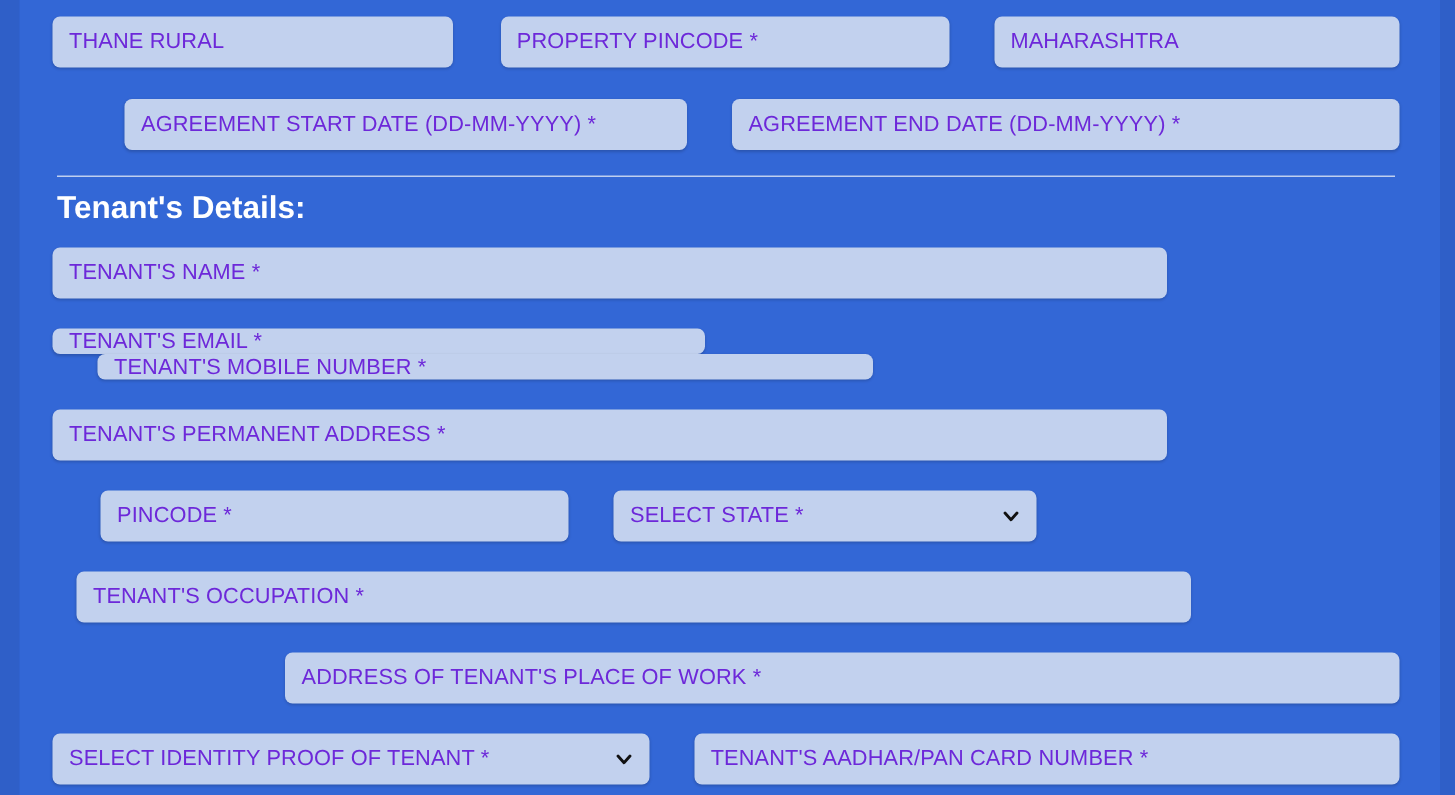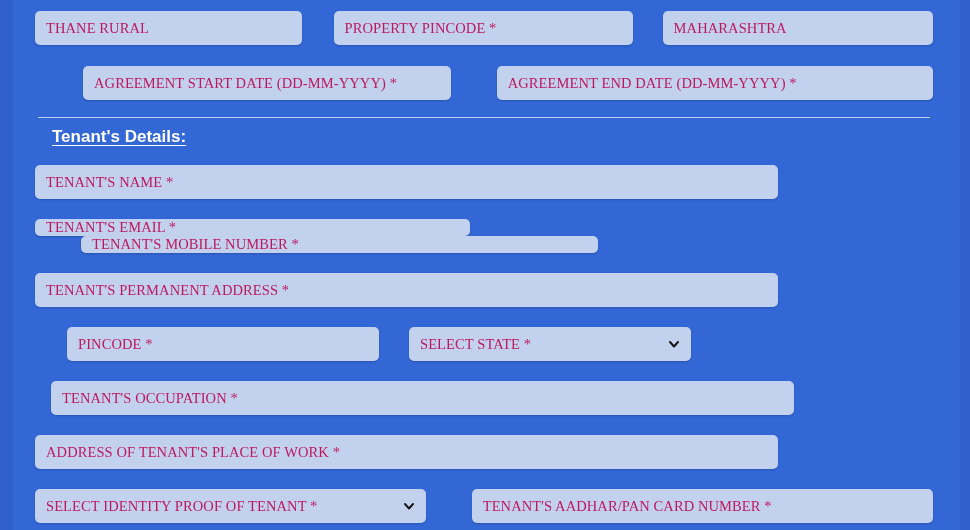--- a/index.html
+++ b/index.html
@@ -47,23 +47,23 @@
   
   .field {
     background: #c2d1ee;
     border: none;
     border-radius: 5px;
     height: 34px;
     box-sizing: border-box;
     display: flex;
     align-items: center;
     padding: 0 11px;
-    color: #be185d;
+    color: #6d28d9;
     font-size: 14.5px;
-    font-family: Liberation Serif, serif;
+    font-family: Liberation Sans, sans-serif;
     letter-spacing: 0.1px;
     white-space: nowrap;
     overflow: hidden;
     box-shadow: 0 1px 2px rgba(0,0,0,0.18);
     user-select: none;
   }
   .field.select {
     position: relative;
     padding-right: 30px;
   }
@@ -76,39 +76,38 @@
     height: 12px;
     display: block;
     pointer-events: none;
   }
 
   
   .col-a  { width: 278px; }            
   .col-b  { width: 312px; margin-left: 32px; }  
   .col-c  { width: 282px; margin-left: 30px; }  
   .col-h1 { width: 435px; }            
-  .col-h2 { width: 517px; margin-left: 46px; }  
+  .col-h2 { width: 517px; margin-left: 30px; }  
   .col-full { width: 743px; }
 
   
   .divider {
     position: absolute;
     left: 38px;
     right: 40px;
     height: 1px;
     background: #d8e2f5;
     opacity: 0.85;
   }
   .section-title {
     position: absolute;
-    left: 52px;
+    left: 38px;
     color: #ffffff;
-    font-size: 17px;
+    font-size: 21px;
     font-weight: bold;
-    text-decoration: underline;
     text-underline-offset: 3px;
     font-family: "Liberation Sans", sans-serif;
     white-space: nowrap;
   }
 </style>
 </head>
 <body>
 
 <div id="page">
 
@@ -149,21 +148,21 @@
       <svg class="chevron" viewBox="0 0 12 12">
         <path d="M2 4 L6 8.5 L10 4" fill="none" stroke="#111111" stroke-width="1.9" stroke-linecap="round" stroke-linejoin="round"></path>
       </svg>
     </div>
   </div>
 
   <div class="form-row" style="top:381px;padding-left:16px;">
     <div class="field col-full">TENANT'S OCCUPATION *</div>
   </div>
 
-  <div class="form-row" style="top:435px;">
+  <div class="form-row" style="top:435px;justify-content:flex-end;">
     <div class="field col-full">ADDRESS OF TENANT'S PLACE OF WORK *</div>
   </div>
 
   <div class="form-row" style="top:489px;">
     <div class="field select col-h1">
       <span>SELECT IDENTITY PROOF OF TENANT *</span>
       <svg class="chevron" viewBox="0 0 12 12">
         <path d="M2 4 L6 8.5 L10 4" fill="none" stroke="#111111" stroke-width="1.9" stroke-linecap="round" stroke-linejoin="round"></path>
       </svg>
     </div>

